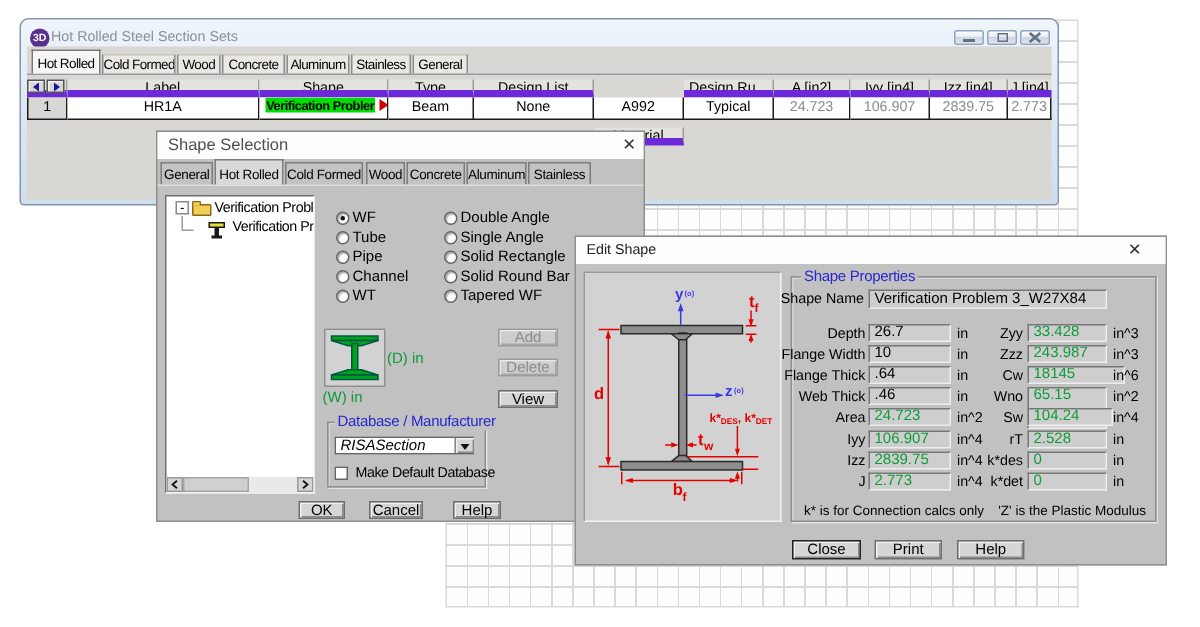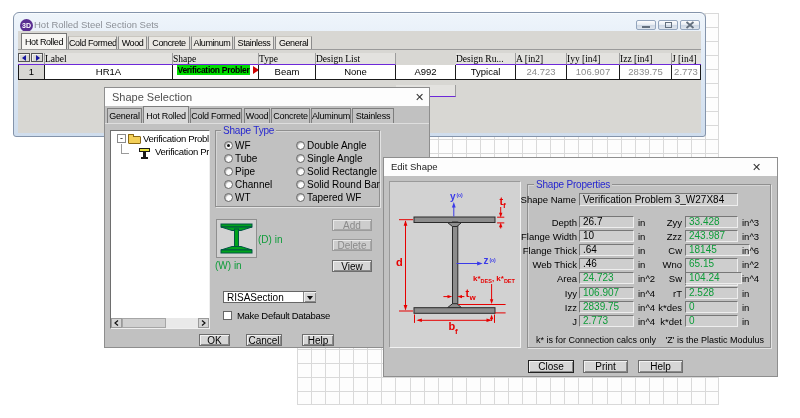--- a/index.html
+++ b/index.html
@@ -30,22 +30,22 @@
 
   
   .tab { position:absolute; top:3px; height:13px; background:#eae8e3;
     border:1px solid #8b8b8b; border-top-color:#c9c6bf; border-bottom:none; font-size:9px; letter-spacing:-0.2px; color:#000;
     text-align:center; line-height:13px; white-space:nowrap; overflow:hidden; letter-spacing:-0.4px; }
   .tab.active { top:0px; height:16px; background:#f7f6f3; line-height:17px; z-index:2;
     border-color:#777; border-top-color:#777; }
 
   
   .hdrcell { position:absolute; top:0; height:12px; background:#e3e2df;
-    border-right:1px solid #9c9c9c; border-bottom:1px solid #6d28d9;
-    font-size:9.5px; line-height:12px; text-align:left; color:#000; white-space:nowrap; overflow:hidden;font-family:Liberation Serif, serif; }
+    border-right:1px solid #9c9c9c; border-bottom:5px solid #6d28d9;
+    font-size:9.5px; line-height:12px; text-align:center; color:#000; white-space:nowrap; overflow:hidden; }
   .datacell { position:absolute; top:12px; height:15px; background:#fff;
     border-right:1px solid #1a1a1a; border-bottom:1px solid #1a1a1a;
     font-size:9.5px; line-height:14px; text-align:center; color:#000; white-space:nowrap; overflow:hidden; }
 
   
   .dlg { background:#c1c1c1; border:1px solid #8e8e8e; }
   .dlgtitle { position:absolute; left:0; top:0; right:0; height:18px; background:#fdfdfd;
     font-size:10px; color:#1a1a1a; line-height:18px; padding-left:7px; }
   .dlgx { position:absolute; top:3px; width:13px; height:13px; font-size:11px;
     color:#333; text-align:center; line-height:13px; }
@@ -189,23 +189,20 @@
         </span>
       <span class="abs" style="left:11px;top:0;width:44px;height:10px;background:#d0d0d0;border:1px solid #a6a6a6;"></span>
       <span class="abs" style="left:87px;top:0;width:11px;height:10px;background:#d4d4d4;border:1px solid #9a9a9a;">
         <svg width="9" height="8" style="position:absolute;left:0;top:0;">
             <path d="M3 1.5 L6 4 L3 6.5" stroke="#111" stroke-width="1.2" fill="none"></path>
           </svg>
         </span>
     </div>
   </div>
 
-  <div class="grp" style="left:110px;top:42px;width:165px;height:77px;">
-    <div class="grplabel" style="left:5px;">Shape Type</div>
-  </div>
   <div class="radio sel" style="left:119px;top:53px;"></div>
     <div class="lbl" style="left:130px;top:52px;">WF</div>
   <div class="radio" style="left:119px;top:66px;"></div>
     <div class="lbl" style="left:130px;top:65px;">Tube</div>
   <div class="radio" style="left:119px;top:79px;"></div>
     <div class="lbl" style="left:130px;top:78px;">Pipe</div>
   <div class="radio" style="left:119px;top:92px;"></div>
     <div class="lbl" style="left:130px;top:91px;">Channel</div>
   <div class="radio" style="left:119px;top:105px;"></div>
     <div class="lbl" style="left:130px;top:104px;">WT</div>
@@ -231,21 +228,24 @@
       </g>
     </svg>
   </div>
   <div class="lbl green" style="left:153px;top:146px;color:#0d9c39;">(D) in</div>
   <div class="lbl green" style="left:110px;top:172px;color:#0d9c39;">(W) in</div>
 
   <div class="btn dis" style="left:227px;top:131px;width:40px;height:12px;line-height:11px;">Add</div>
   <div class="btn dis" style="left:227px;top:151px;width:40px;height:12px;line-height:11px;">Delete</div>
   <div class="btn" style="left:227px;top:172px;width:40px;height:12px;line-height:11px;">View</div>
 
-  <div class="abs" style="left:118px;top:203px;width:93px;height:12px;background:#fff;border:1px solid #666;">
+  <div class="grp" style="left:113px;top:193px;width:106px;height:44px;">
+    <div class="grplabel" style="left:4px;">Database / Manufacturer</div>
+  </div>
+  <div class="abs" style="left:118px;top:203px;width:93px;height:12px;background:#fff;border:1px solid #666;font-style:italic;">
     <span class="abs" style="left:3px;top:1px;font-size:10px;line-height:10px;">RISASection</span>
     <span class="abs" style="left:79px;top:0px;width:13px;height:10px;background:#d6d6d6;border-left:1px solid #888;
       box-shadow:inset 1px 1px 0 #f0f0f0, inset -1px -1px 0 #8a8a8a;">
       <span class="abs" style="left:3px;top:4px;width:0;height:0;border-top:4px solid #111;
         border-left:3px solid transparent;border-right:3px solid transparent;"></span>
     </span>
   </div>
   <div class="abs" style="left:118px;top:223px;width:9px;height:9px;background:#fff;border:1px solid #666;"></div>
   <div class="lbl" style="left:132px;top:222px;font-size:9.5px;letter-spacing:-0.3px;">Make Default Database</div>
 

